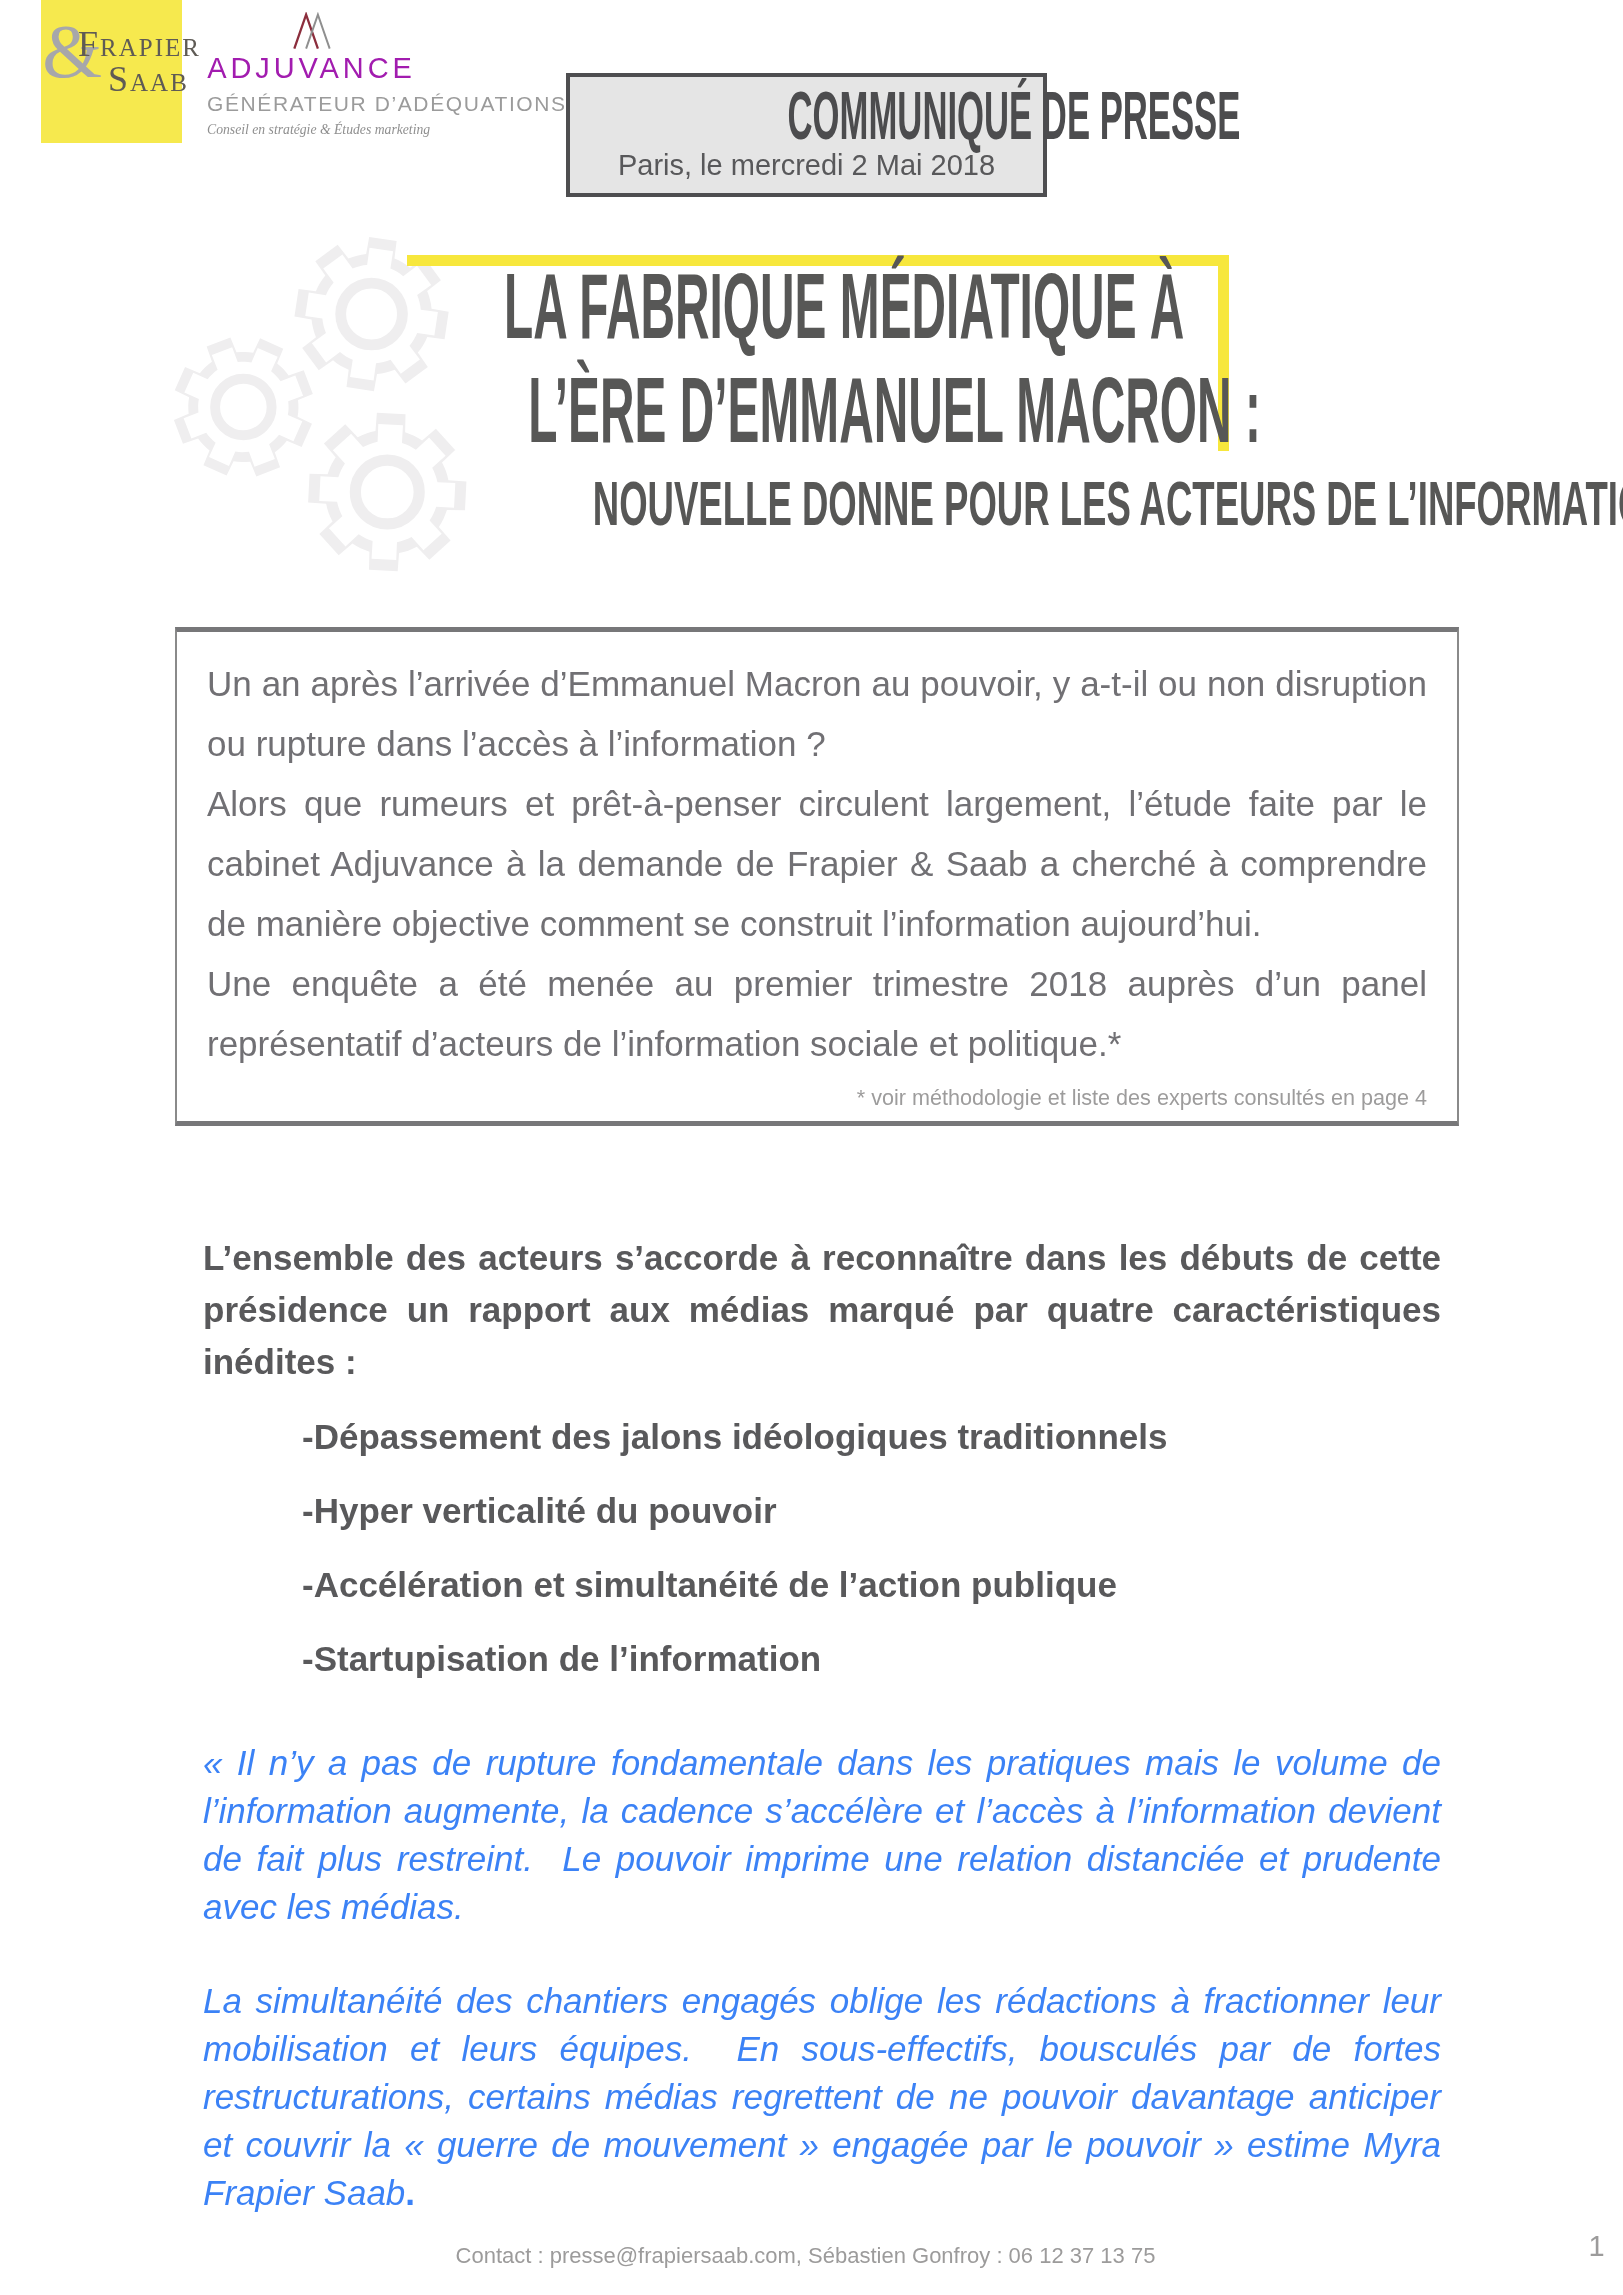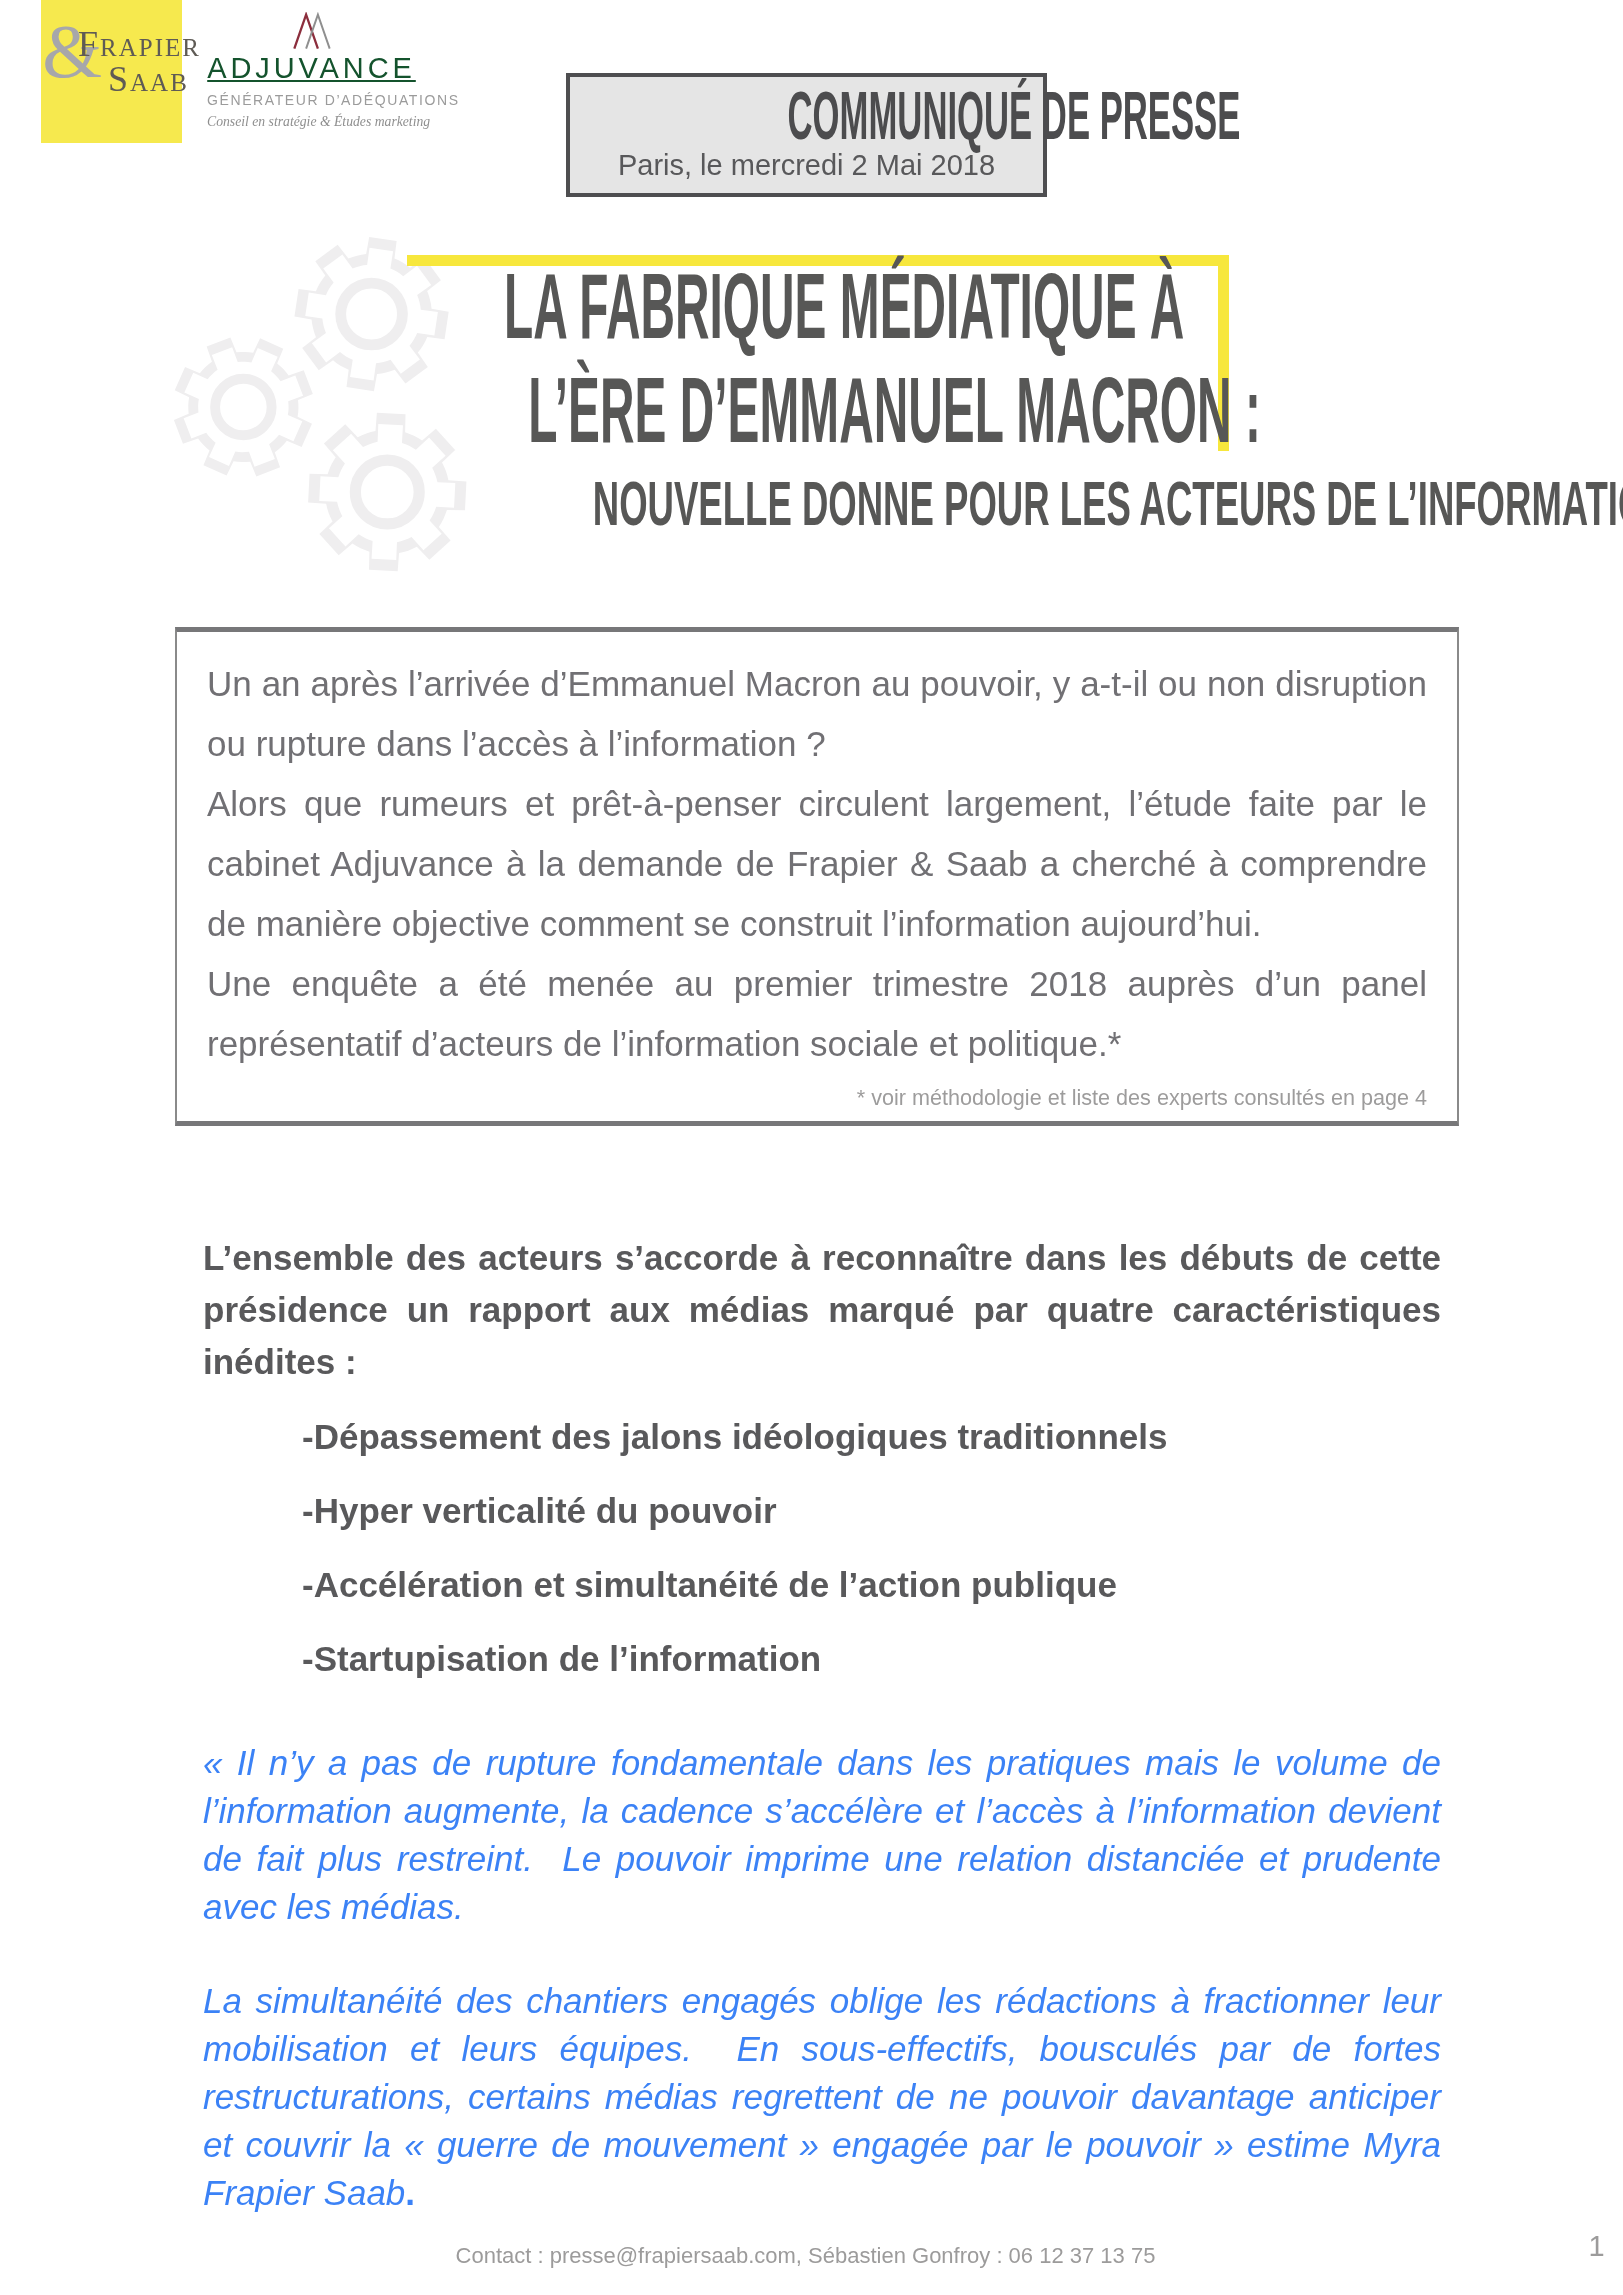--- a/index.html
+++ b/index.html
@@ -28,25 +28,25 @@
     font-variant:small-caps;
     color:#5F5B55;font-size:36px;line-height:1.0;letter-spacing:2px;
   }
   .fs-name .l2{display:block;margin:-1.3px 0 0 30px;}
   .adjuvance{
     position:absolute;left:207px;top:11.8px;width:209px;
     text-align:center;z-index:2;
   }
   .adj-mono{display:block;margin:0 auto;}
   .adj-name{
-    font-size:29px;letter-spacing:3.9px;color:#14532d;
-    margin-top:2.6px;white-space:nowrap;text-decoration:underline;
+    font-size:29px;letter-spacing:3.9px;color:#a21caf;
+    margin-top:2.6px;white-space:nowrap;
   }
   .adj-tagline{
-    font-size:14px;letter-spacing:1.6px;color:#9B9B9B;
+    font-size:21px;letter-spacing:1.6px;color:#9B9B9B;
     margin-top:6.5px;white-space:nowrap;
   }
   .adj-slogan{
     font-family:"Liberation Serif", serif;font-style:italic;
     font-size:13.7px;color:#8F8F8F;margin-top:5.9px;white-space:nowrap;
   }
   .cp-box{
     position:absolute;left:566px;top:73px;width:481px;height:124px;
     border:4.6px solid #4E4E50;box-sizing:border-box;
     text-align:center;z-index:2;background:#e5e5e5;

